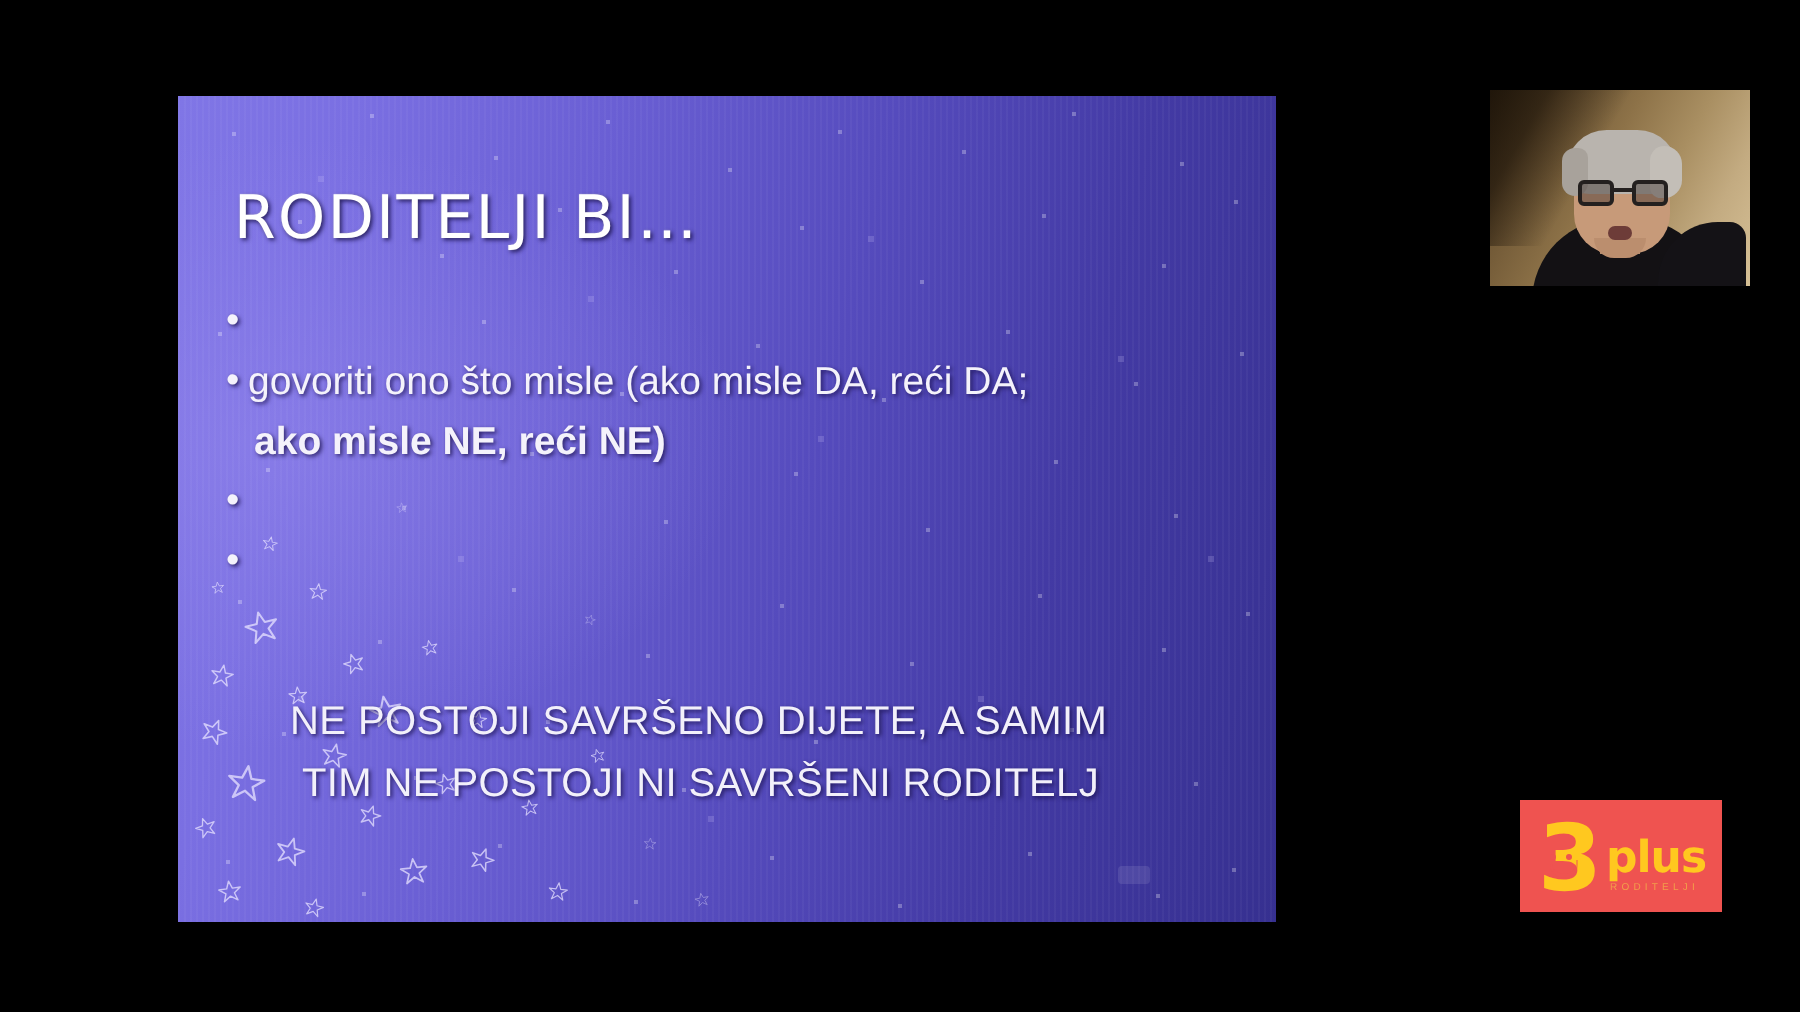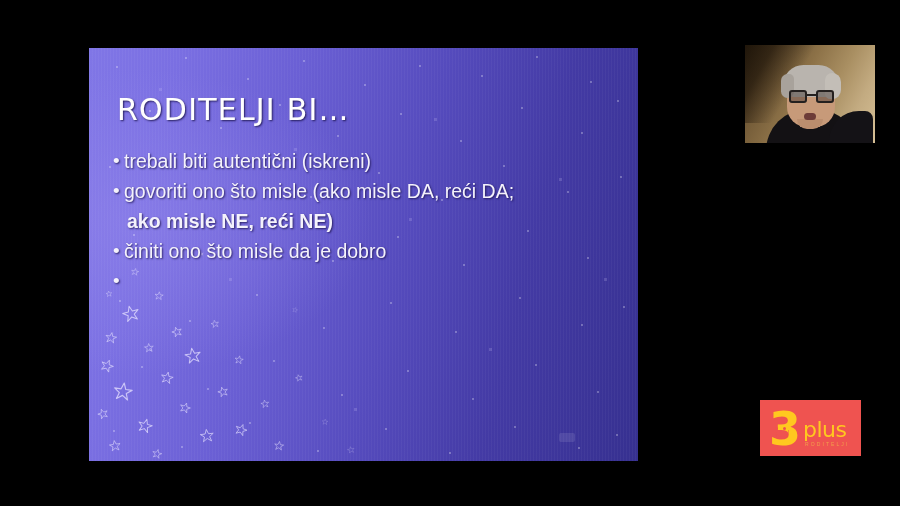--- a/index.html
+++ b/index.html
@@ -295,21 +295,21 @@
     border-left: 1px solid rgba(239,83,80,0.5);
     border-right: 1px solid rgba(239,83,80,0.5);
     border-radius: 0 0 9px 9px;
   }
   .logo-plus {
     position: absolute;
     left: 43px;
     top: 19px;
     font-family: "DejaVu Sans", sans-serif;
     font-size: 22px;
-    font-weight: normal;
+    font-weight: bold;
     line-height: 22px;
     color: #ffc81f;
     letter-spacing: -0.5px;
   }
   .logo-sub {
     position: absolute;
     left: 45px;
     top: 41px;
     font-size: 5px;
     letter-spacing: 2.1px;
@@ -444,39 +444,41 @@
         <use href="#st" transform="translate(206,262) scale(0.26) rotate(16)"></use>
         <use href="#st" transform="translate(112,206) scale(0.26) rotate(-6)"></use>
       </g>
     </svg>
 
     <div class="slide-title">RODITELJI BI…</div>
 
     <div id="bullets">
       <div class="bullet-line">
         <span class="dot">•</span>
-        <span class="txt">trebali biti autentični (iskreni)</span>
       </div>
       <div class="bullet-line">
         <span class="dot">•</span>
         <span class="txt">govoriti ono što misle (ako misle DA, reći DA;</span>
       </div>
       <div class="bullet-line cont">
         <span class="dot">•</span>
         <span class="txt">ako misle NE, reći NE)</span>
       </div>
       <div class="bullet-line">
         <span class="dot">•</span>
-        <span class="txt">činiti ono što misle da je dobro</span>
       </div>
       <div class="bullet-line">
         <span class="dot">•</span>
       </div>
     </div>
 
+    <div id="closing">
+      <div class="closing-line">NE POSTOJI SAVRŠENO DIJETE, A SAMIM</div>
+      <div class="closing-line second">TIM  NE POSTOJI NI SAVRŠENI RODITELJ</div>
+    </div>
   </div>
 
   <div id="webcam">
     <div class="wc-wall"></div>
     <div class="wc-shadow"></div>
     <div class="wc-body"></div>
     <div class="wc-shoulder-r"></div>
     <div class="wc-neck"></div>
     <div class="wc-head"></div>
     <div class="wc-chin"></div>

